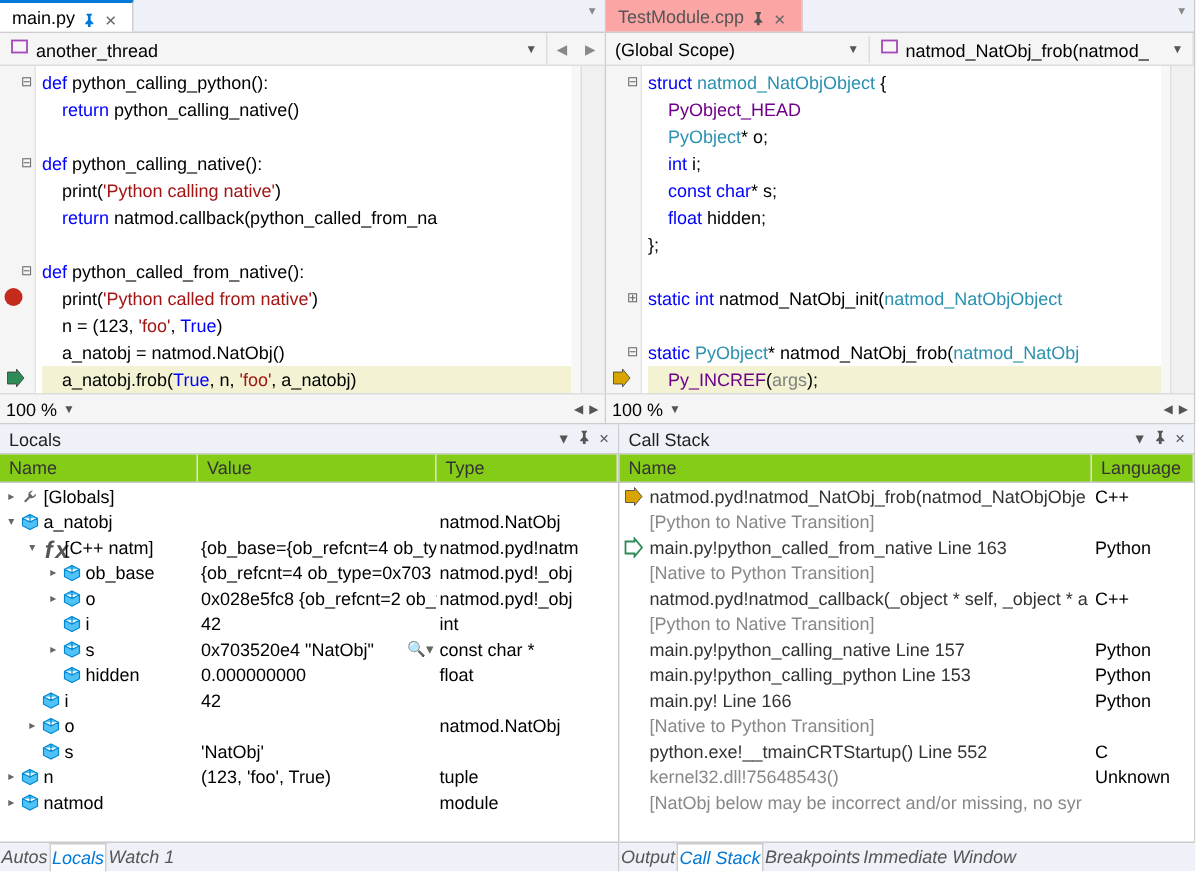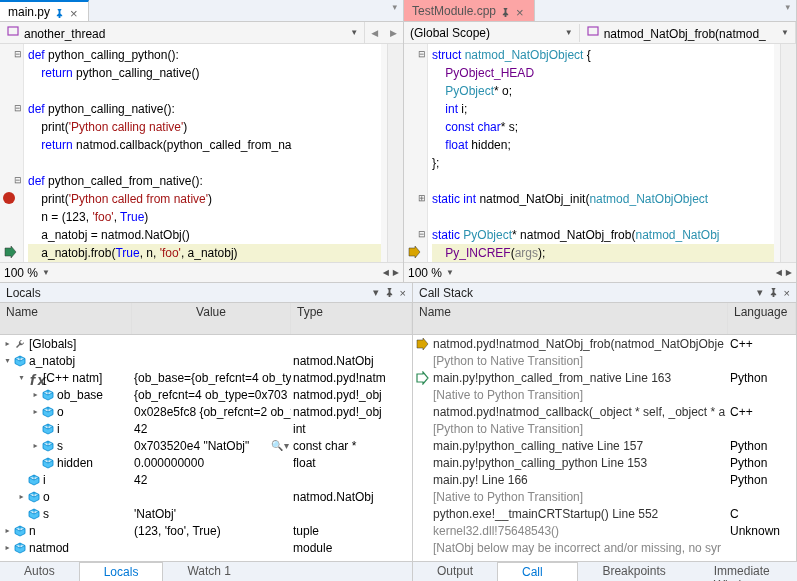--- a/index.html
+++ b/index.html
@@ -51,24 +51,24 @@
   .bottom-panes { flex: 1; display: flex; overflow: hidden; }
   .tool-pane { display: flex; flex-direction: column; border-right: 1px solid #ccc; }
   .tool-pane.locals { width: 413px; }
   .tool-pane.callstack { flex: 1; }
   
   .pane-header { background: #eef2f8; border-bottom: 1px solid #ccc; display: flex; align-items: center; justify-content: space-between; padding: 2px 6px; height: 20px; }
   .pane-header .title { color: #1f1f1f; }
   .pane-header .controls { display: flex; gap: 6px; color: #555; align-items: center; }
   .pane-header .controls span { font-size: 11px; cursor: pointer; }
   
-  .grid-header { display: flex; border-bottom: 1px solid #ccc; background: #e5e5e5; height: 32px; }
+  .grid-header { display: flex; border-bottom: 1px solid #ccc; background: #84cc16; height: 19px; }
   .grid-header .col { padding: 2px 6px; border-right: 1px solid #e0e0e0; color: #333; }
   .locals .col.name { width: 132px; }
-  .locals .col.value { width: 159px; text-align: center; }
+  .locals .col.value { width: 159px; }
   .locals .col.type { flex: 1; }
   .callstack .col.name { flex: 1; }
   .callstack .col.lang { width: 68px; }
   
   .grid-body { flex: 1; overflow: hidden; }
   .row { display: flex; height: 17px; align-items: center; }
   .row .cell { padding: 0 2px; white-space: nowrap; overflow: hidden; }
   .locals .cell.name { width: 132px; display: flex; align-items: center; }
   .locals .cell.value { width: 159px; display: flex; align-items: center; justify-content: space-between; }
   .locals .cell.type { flex: 1; }
@@ -82,21 +82,21 @@
   .magnifier { font-size: 10px; color: #666; }
   
   .indent-1 { padding-left: 14px; }
   .indent-2 { padding-left: 28px; }
   
   .stack-icon { width: 14px; height: 14px; display: inline-flex; flex-shrink: 0; }
   
   .footer-tabs { display: flex; border-top: 1px solid #ccc; background: #eef2f8; height: 20px; }
   .footer-tabs.left { width: 413px; border-right: 1px solid #ccc; }
   .footer-tabs.right { flex: 1; }
-  .footer-tab { padding: 2px 24px; color: #555; }
+  .footer-tab { padding: 2px 1px; color: #555; font-style: italic; }
   .footer-tab.active { background: #fff; color: #0078d7; border: 1px solid #ccc; border-bottom: none; }
   .footer-row { display: flex; }
 </style>
 </head>
 <body>
 
 <div class="top-panes">
 
   <div class="editor-pane left">
     <div class="tab-bar">

